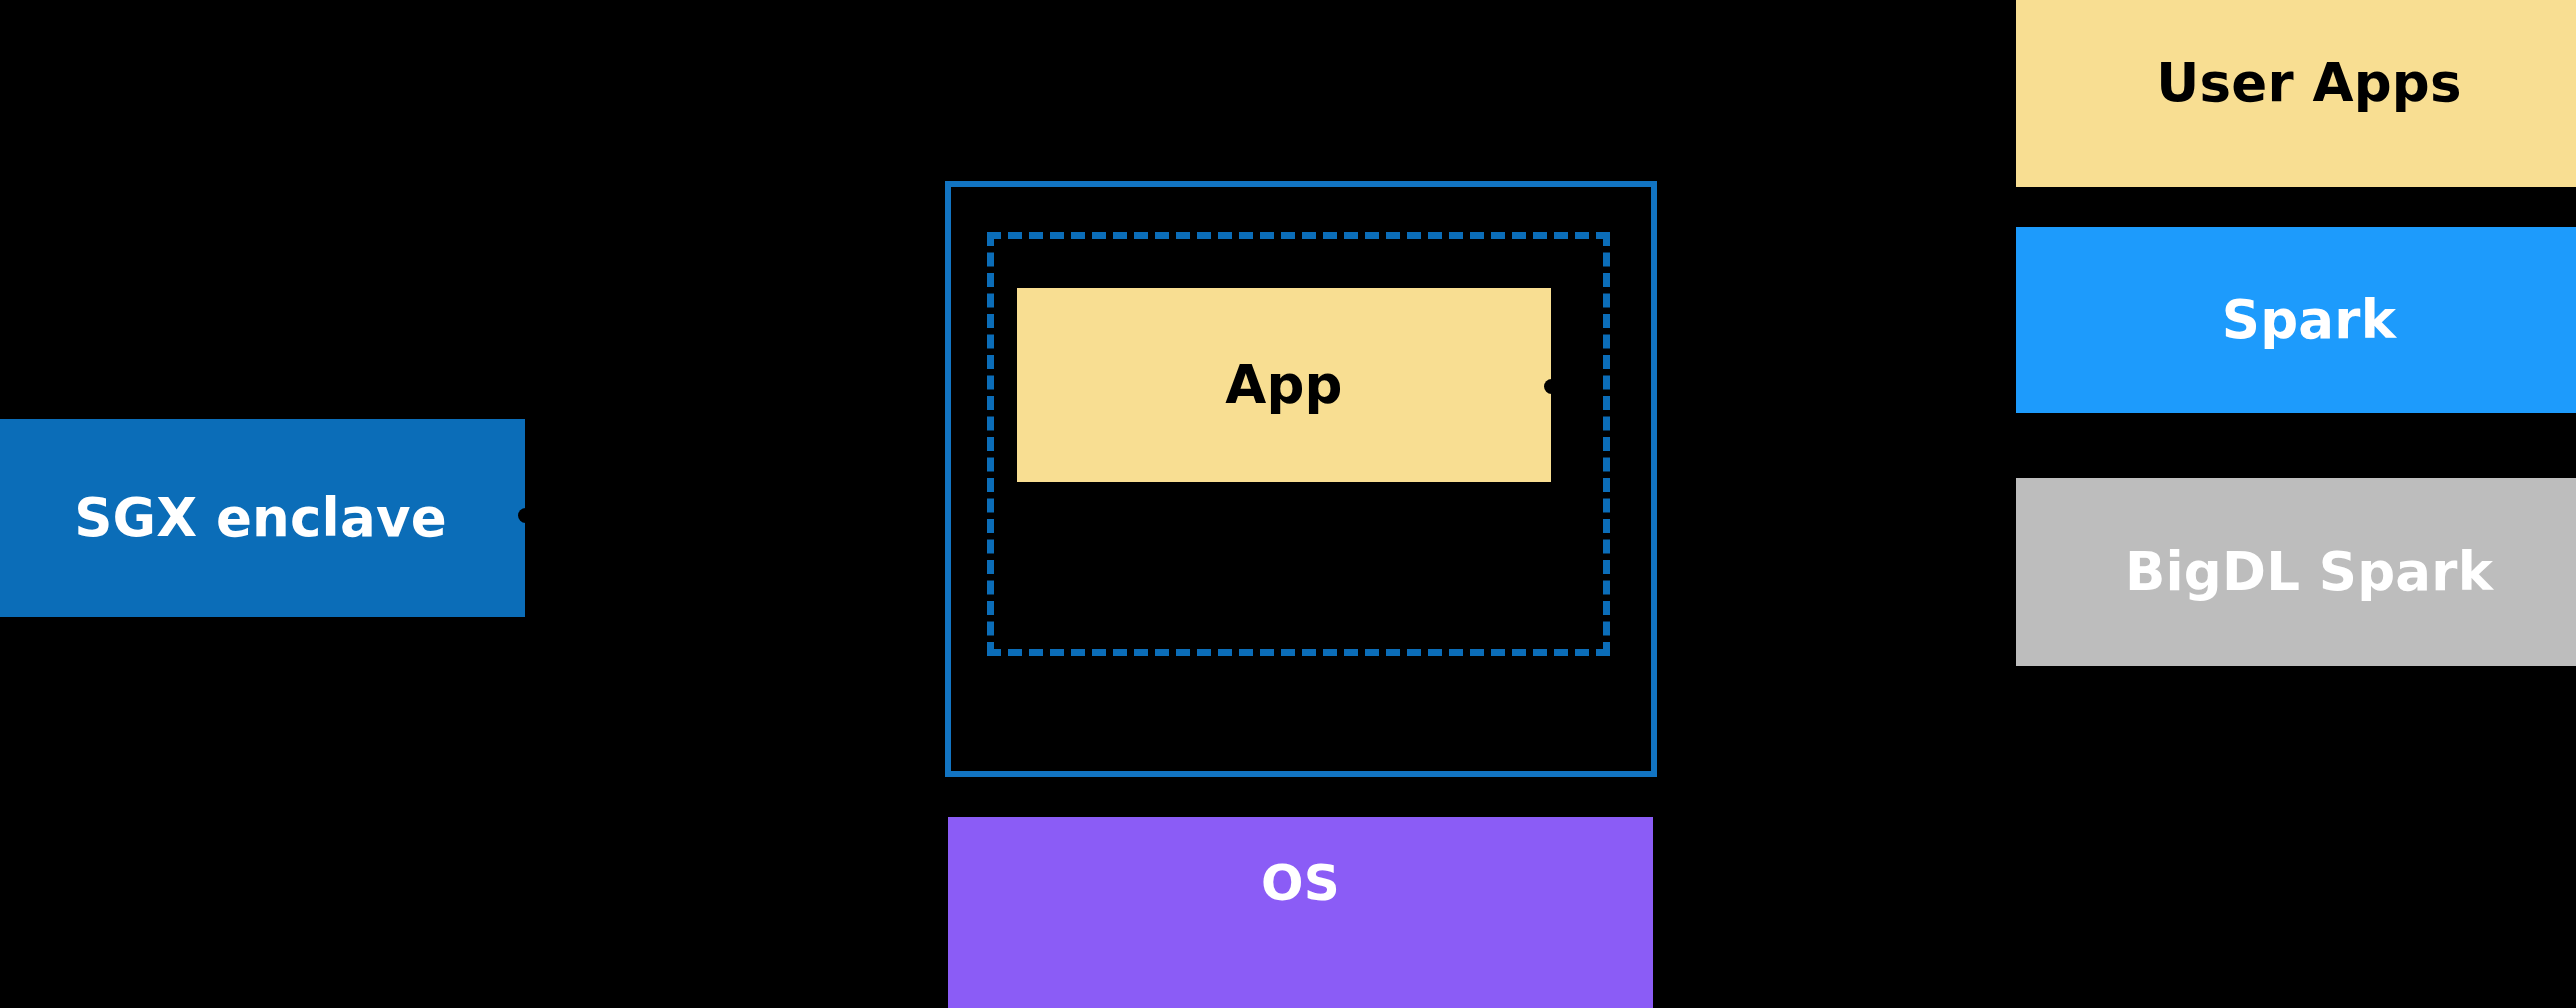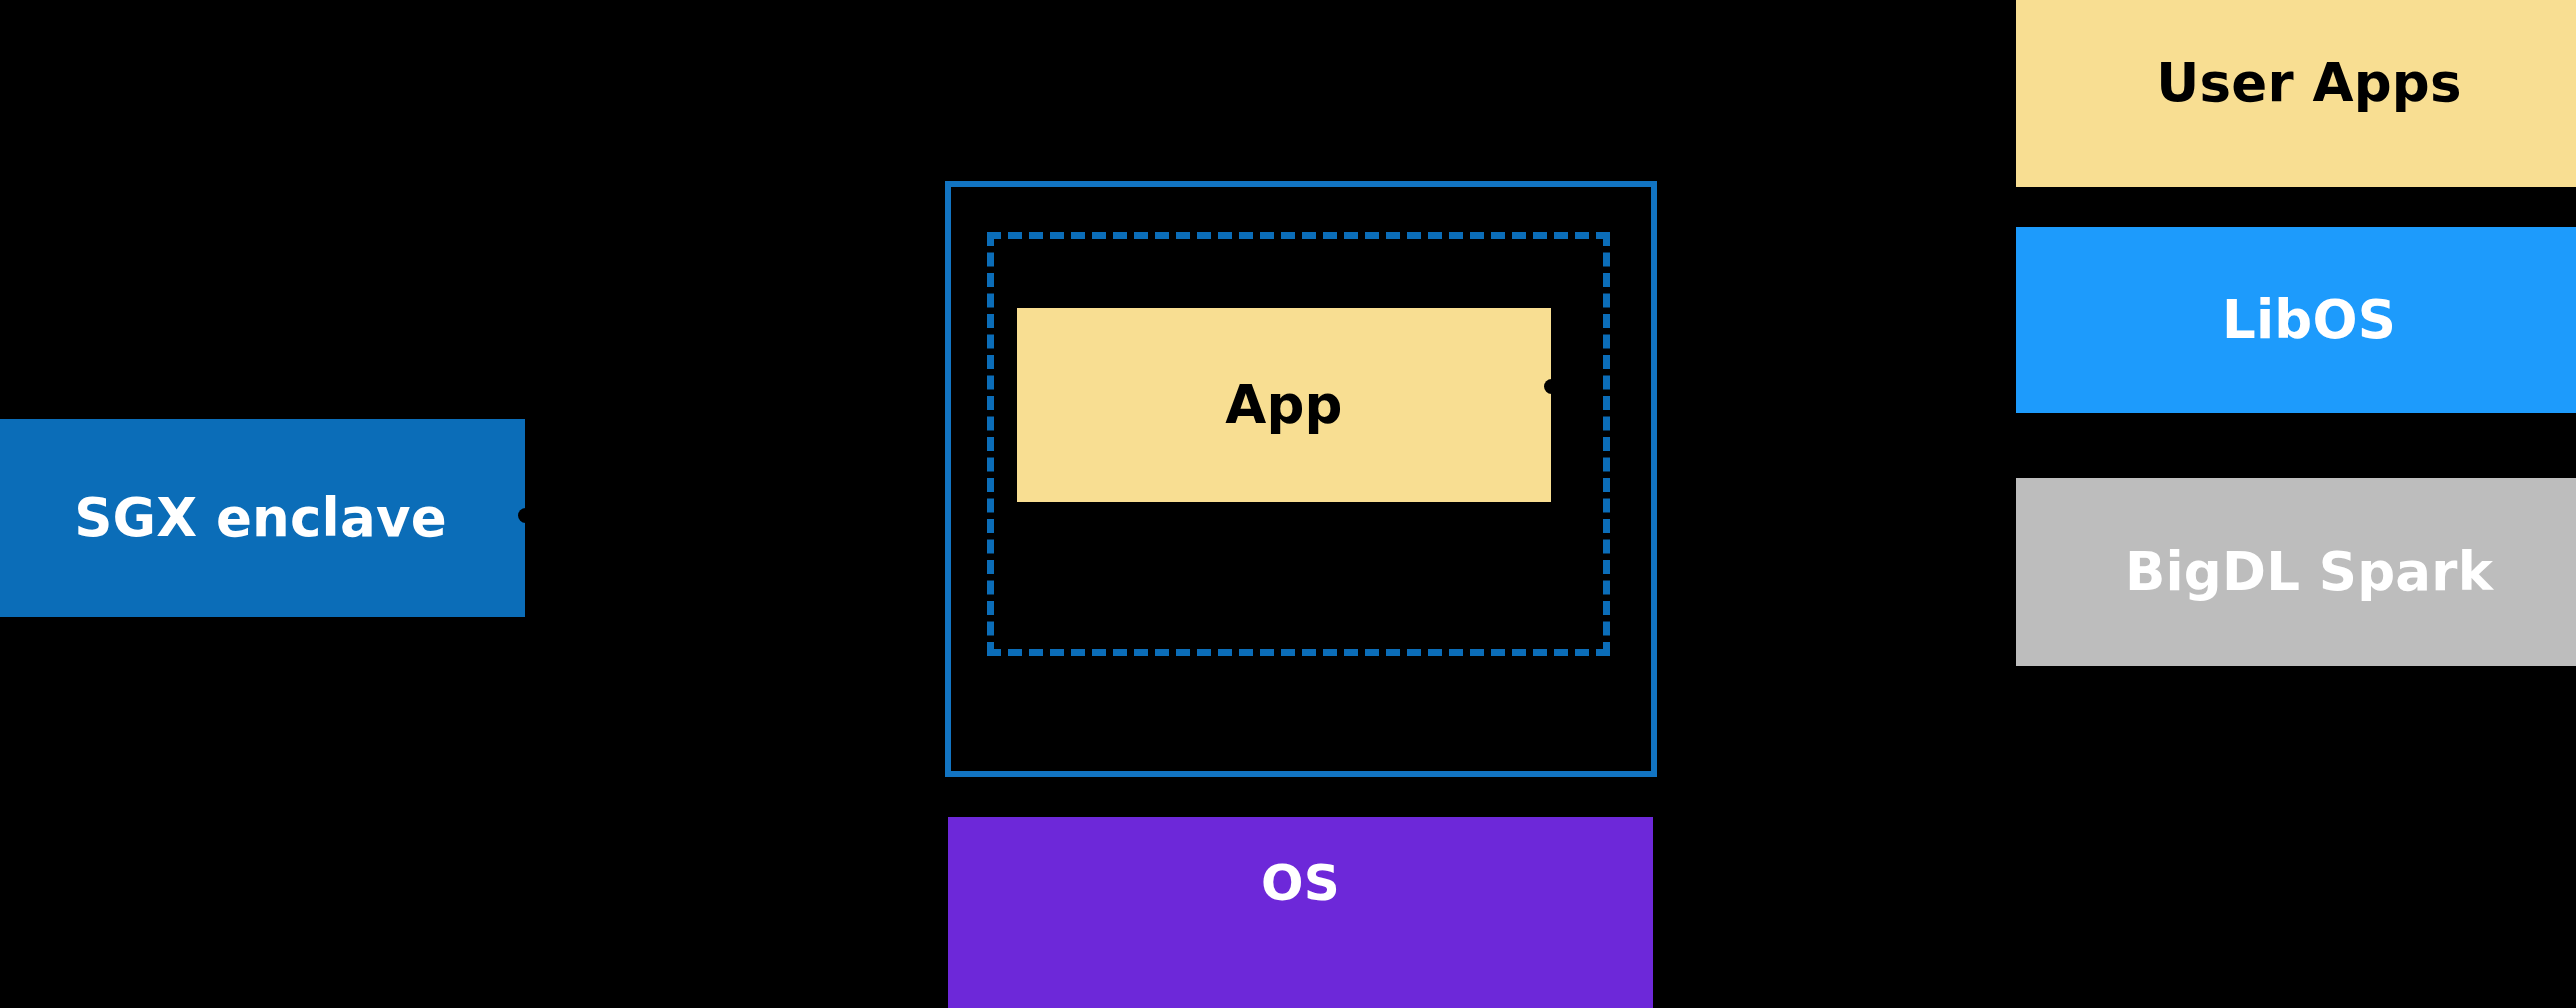--- a/index.html
+++ b/index.html
@@ -72,21 +72,21 @@
     top: 232px;
     width: 623px;
     height: 424px;
     border: 7.5px dashed #0B6DB8;
     box-sizing: border-box;
     background: transparent;
   }
 
   #app-box {
     left: 1017px;
-    top: 308px;
+    top: 288px;
     width: 534px;
     height: 194px;
     background: #F8DE92;
     color: #000000;
     font-size: 53px;
   }
   #libos-box {
     left: 1024px;
     top: 545px;
     width: 536px;
@@ -103,21 +103,21 @@
     height: 15px;
     border-radius: 50%;
     background: #000000;
   }
 
   #os-box {
     left: 948px;
     top: 817px;
     width: 705px;
     height: 192px;
-    background: #6d28d9;
+    background: #8b5cf6;
     color: #ffffff;
     font-size: 50px;
     font-weight: bold;
     align-items: flex-start;
     padding-top: 40px;
   }
 
   
   #user-apps-box {
     left: 2016px;
@@ -170,21 +170,21 @@
 
   <div class="box" id="os-box">
     <span class="label">OS</span>
   </div>
 
   <div class="box" id="user-apps-box">
     <span class="label">User Apps</span>
   </div>
 
   <div class="box" id="bigdl-box">
-    <span class="label">LibOS</span>
+    <span class="label">Spark</span>
   </div>
 
   <div class="box" id="apache-spark-box">
     <span class="label">BigDL Spark</span>
   </div>
 
 </div>
 
 
 </body></html>

